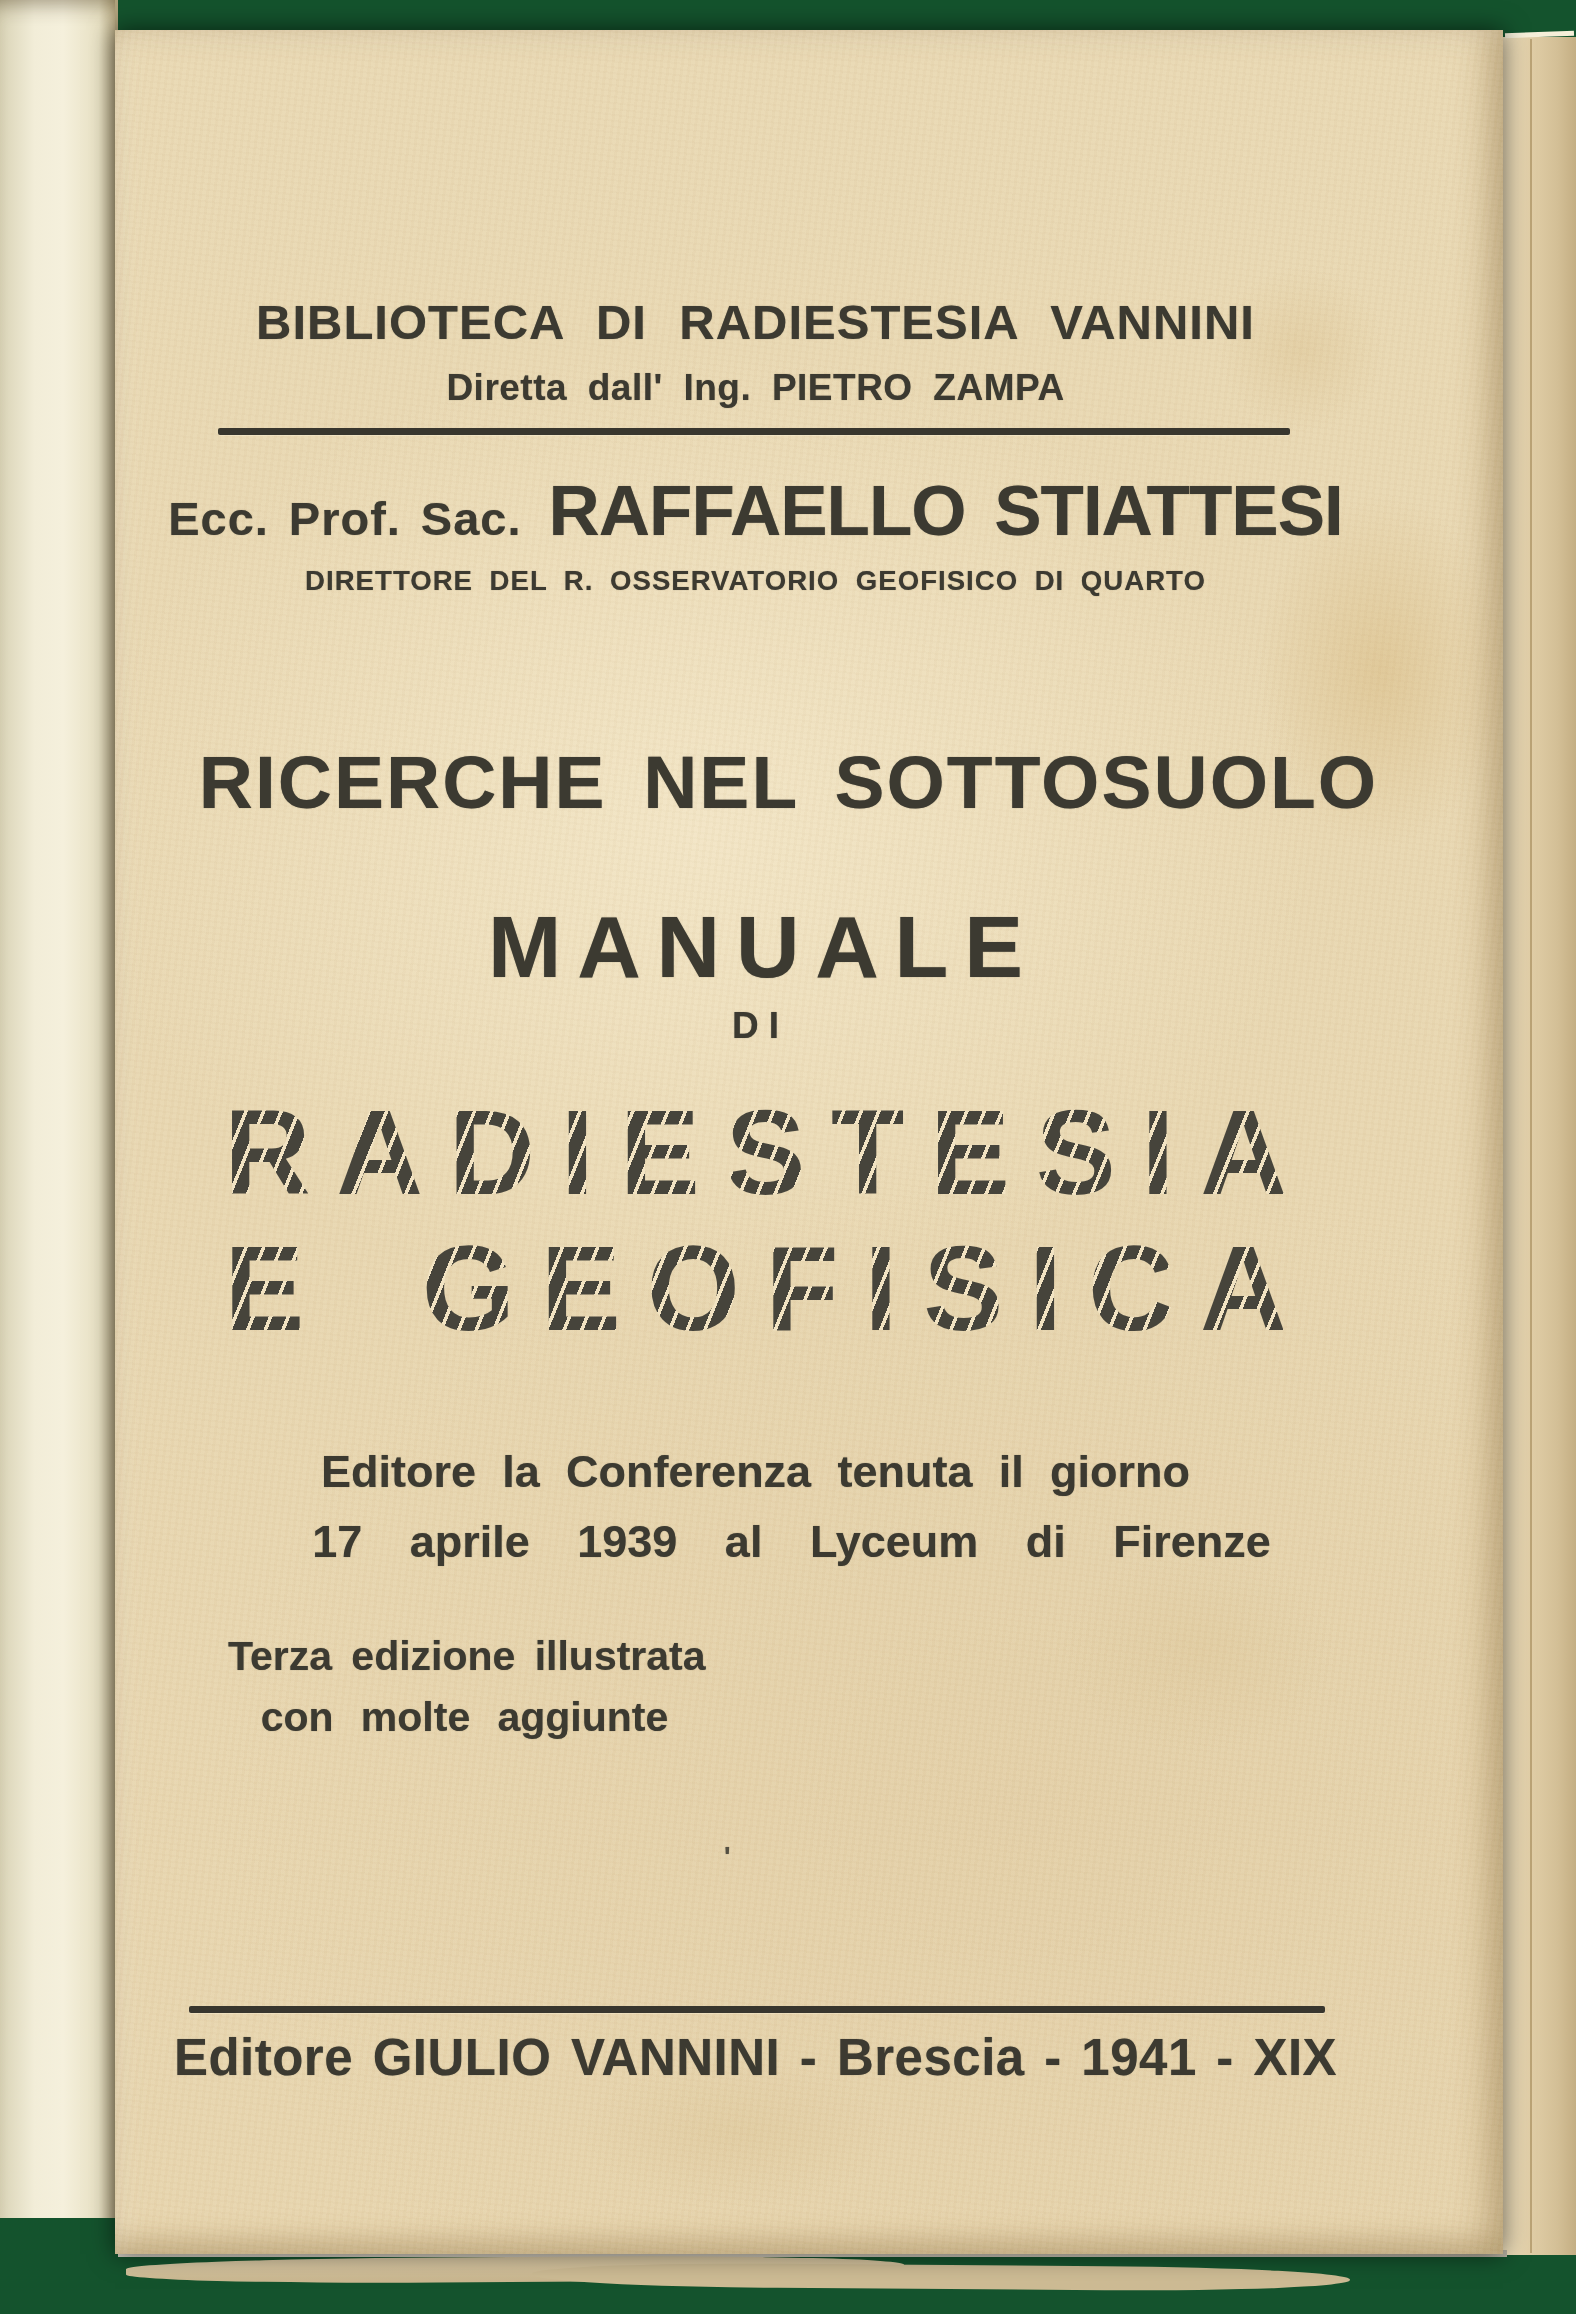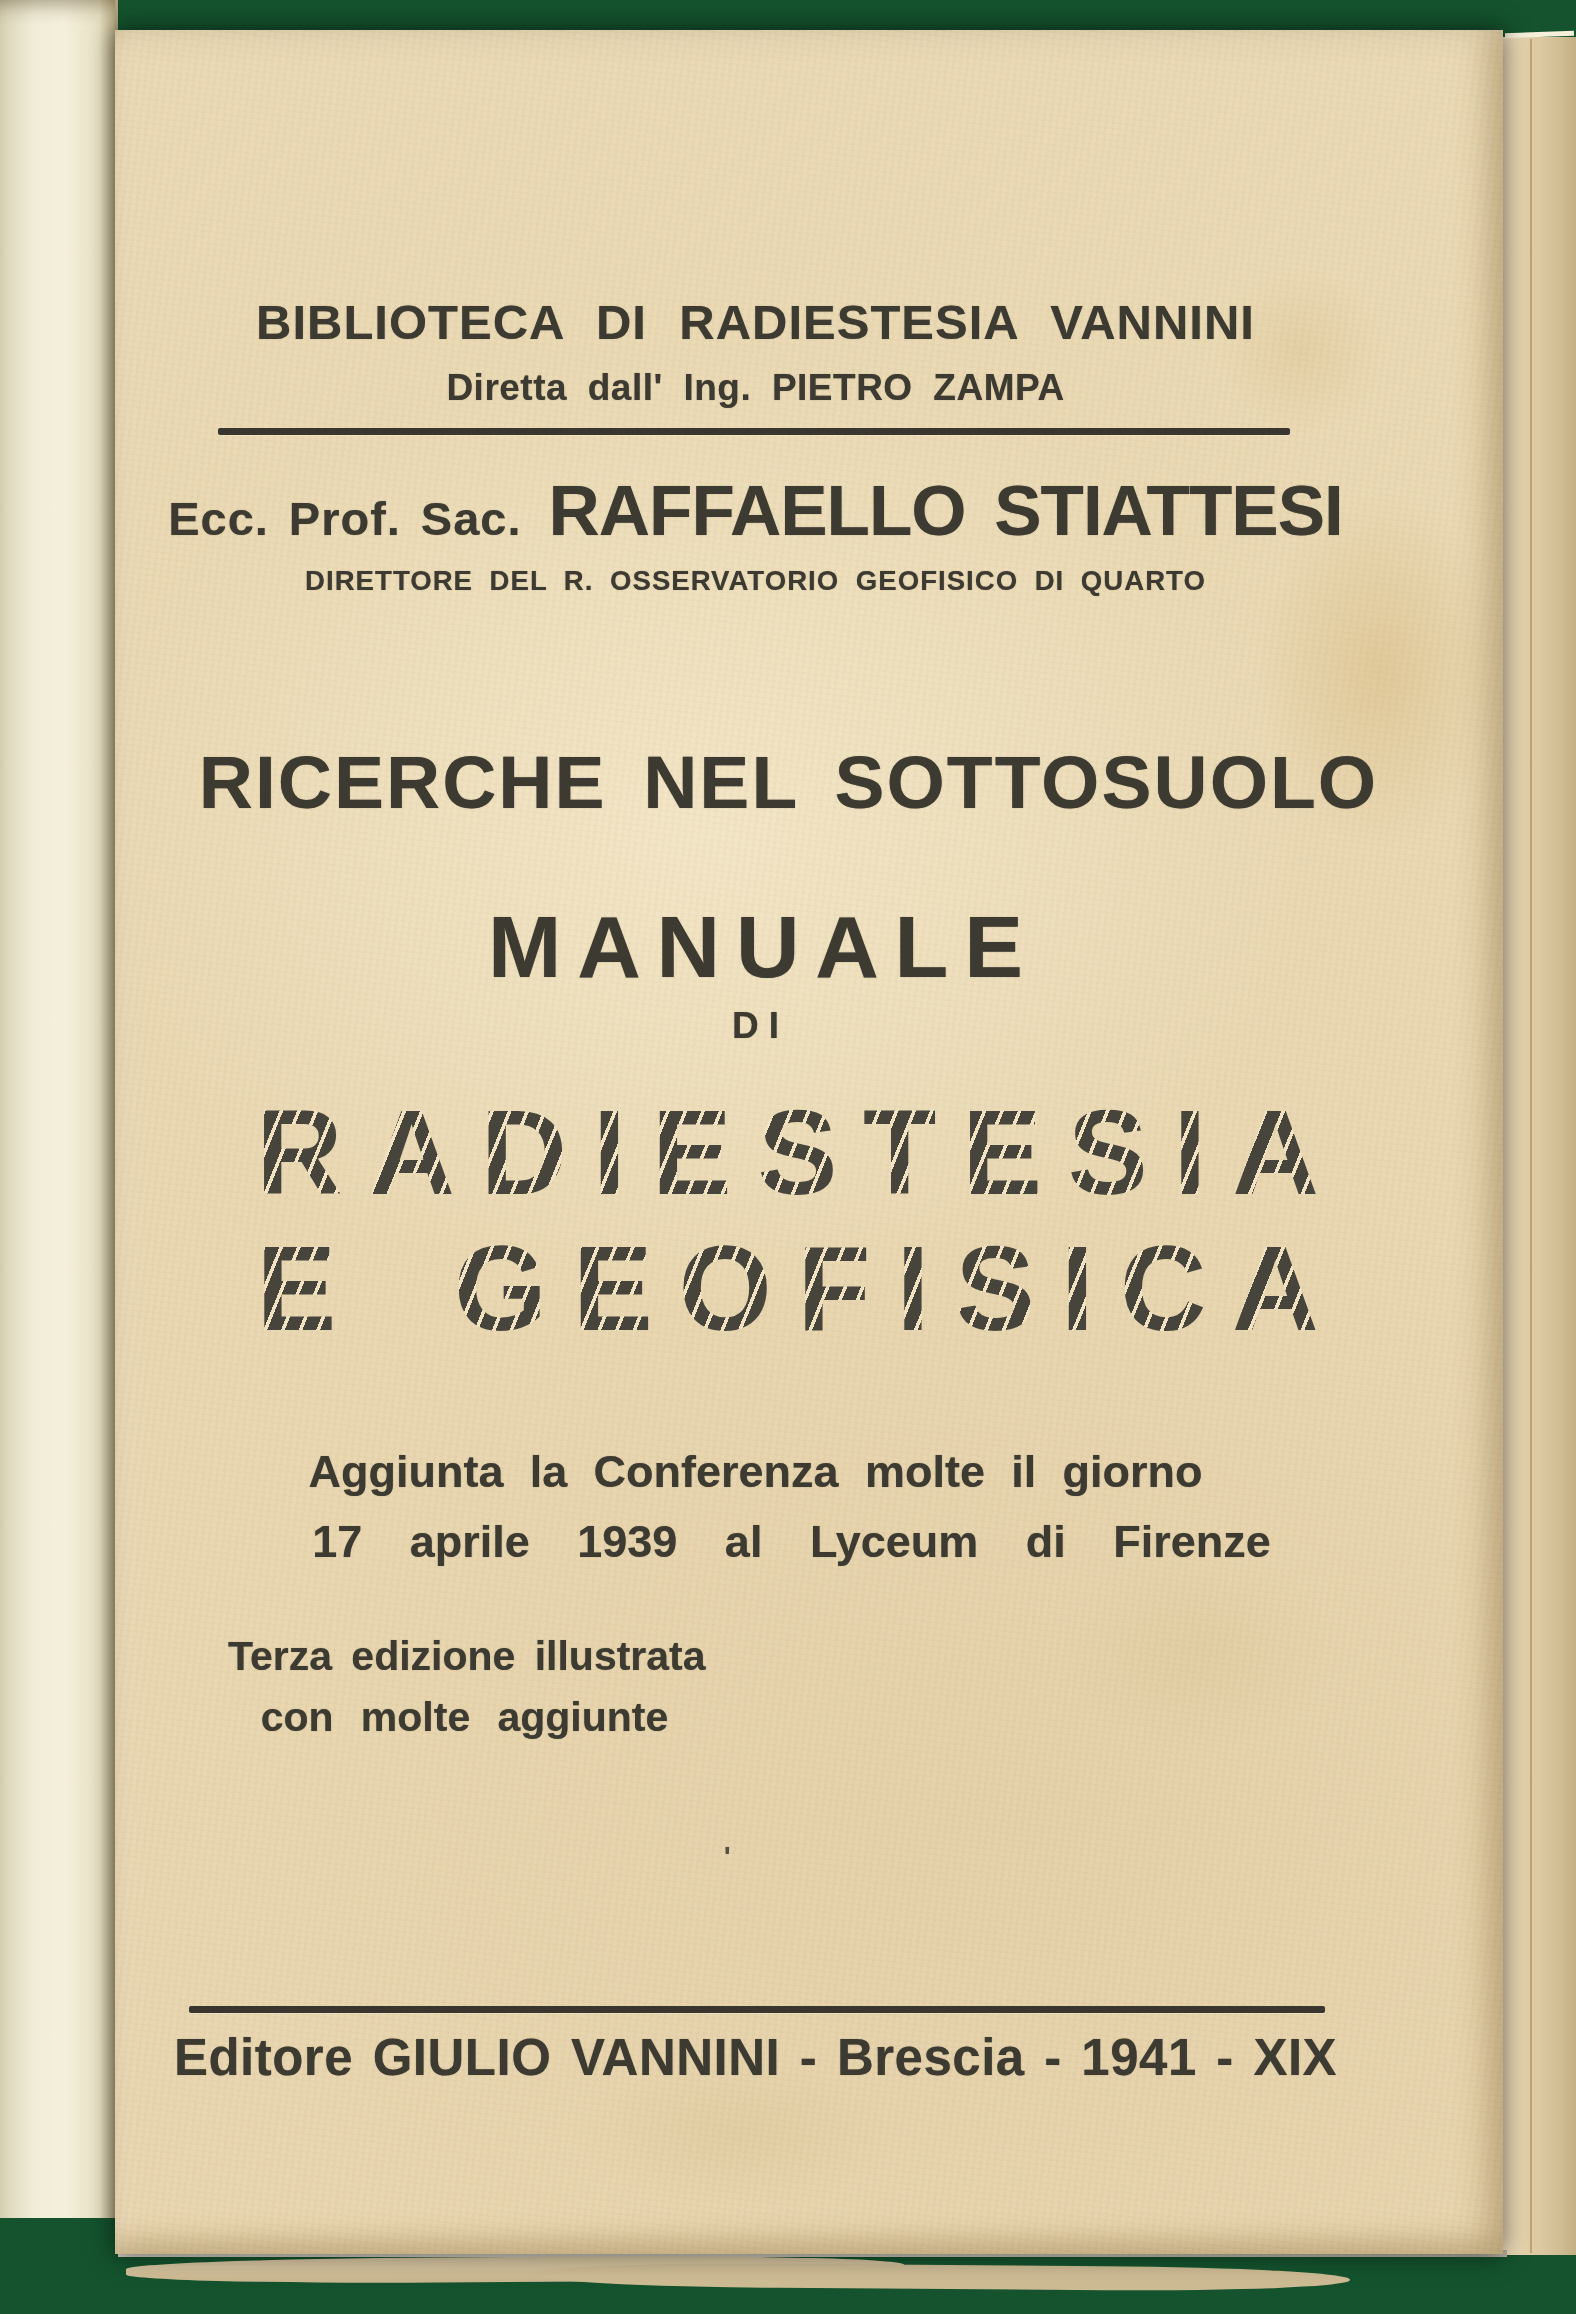--- a/index.html
+++ b/index.html
@@ -93,21 +93,20 @@
   .author-name{font-size:71px;font-weight:bold;letter-spacing:-1px;word-spacing:9.9px;}
   .author-role{top:537px;font-size:27.6px;font-weight:bold;letter-spacing:1px;word-spacing:7.9px;}
 
   .kicker{top:715px;font-size:75px;font-weight:bold;letter-spacing:2px;word-spacing:13.8px;margin-left:33px;}
   .title-word{top:873px;font-size:88px;font-weight:bold;letter-spacing:15.8px;text-indent:15.8px;}
   .connector{top:977px;font-size:37px;font-weight:bold;letter-spacing:9.9px;text-indent:9.9px;}
 
   .subject{
     font-size:120px;font-weight:bold;letter-spacing:25.6px;text-indent:25.6px;line-height:1;
     color:var(--title_ink,#45433a);
-    padding-left:32px;
   }
   @supports ((-webkit-background-clip: text) or (background-clip: text)){
     .subject{
       background-image:repeating-linear-gradient(112deg,
         var(--title_ink,#45433a) 0px, var(--title_ink,#45433a) 12.8px,
         rgba(242,228,196,.92) 12.8px, rgba(242,228,196,.92) 16.3px);
       -webkit-background-clip:text;background-clip:text;
       color:transparent;text-shadow:none;
     }
   }
@@ -158,21 +157,21 @@
     <div class="centered ink author-role">DIRETTORE DEL R. OSSERVATORIO GEOFISICO DI QUARTO</div>
 
     <div class="centered ink kicker">RICERCHE NEL SOTTOSUOLO</div>
 
     <div class="centered ink title-word">MANUALE</div>
     <div class="centered ink connector">DI</div>
 
     <div class="centered subject subject-1">RADIESTESIA</div>
     <div class="centered subject subject-2">E GEOFISICA</div>
 
-    <div class="centered ink conf-1">Aggiunta la Conferenza molte il giorno</div>
+    <div class="centered ink conf-1">Editore la Conferenza tenuta il giorno</div>
     <div class="centered ink conf-2">17 aprile 1939 al Lyceum di Firenze</div>
 
     <div class="edition">
       <div class="ink edition-1">Terza edizione illustrata</div>
       <div class="ink edition-2">con molte aggiunte</div>
     </div>
 
     <div class="stray-mark ink">'</div>
 
     <div class="rule rule-bottom"></div>

